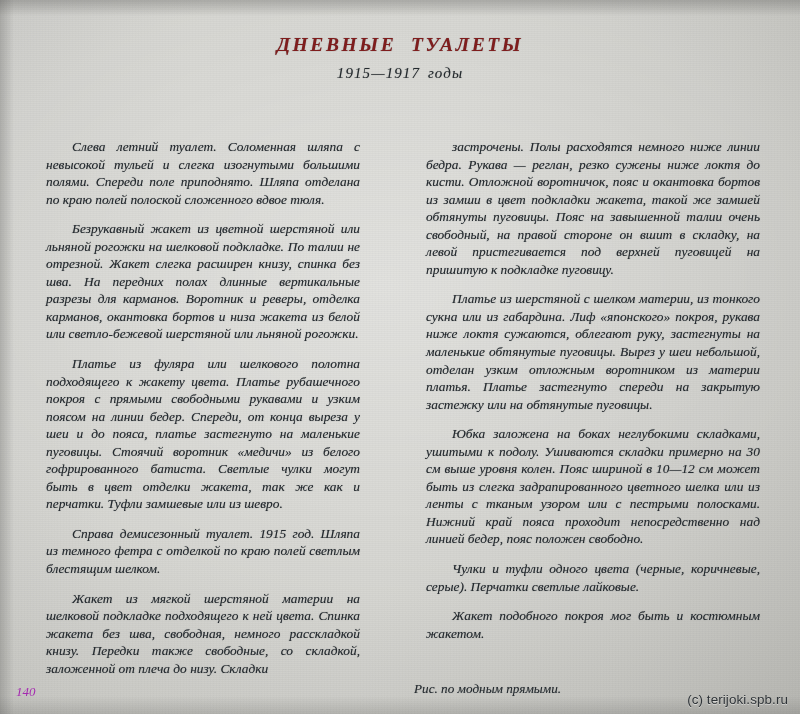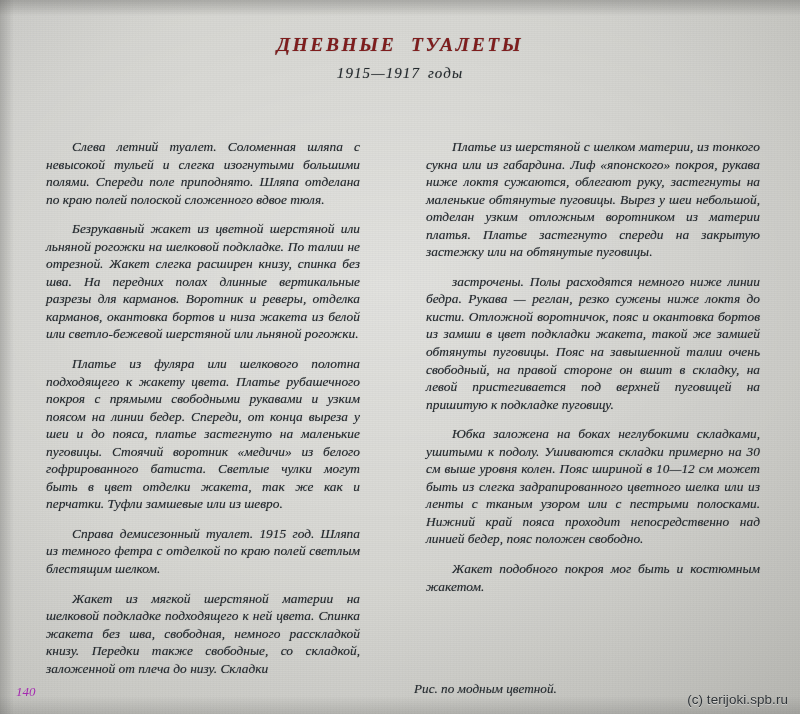--- a/index.html
+++ b/index.html
@@ -177,25 +177,26 @@
 
   <div class="column" id="column-left">
     <p>Слева летний туалет. Соломенная шляпа с невысокой тульей и слегка изогнутыми большими полями. Спереди поле приподнято. Шляпа отделана по краю полей полоской сложенного вдвое тюля.</p>
     <p>Безрукавный жакет из цветной шерстяной или льняной рогожки на шелковой подкладке. По талии не отрезной. Жакет слегка расширен книзу, спинка без шва. На передних полах длинные вертикальные разрезы для карманов. Воротник и реверы, отделка карманов, окантовка бортов и низа жакета из белой или светло-бежевой шерстяной или льняной рогожки.</p>
     <p>Платье из фуляра или шелкового полотна подходящего к жакету цвета. Платье рубашечного покроя с прямыми свободными рукавами и узким поясом на линии бедер. Спереди, от конца выреза у шеи и до пояса, платье застегнуто на маленькие пуговицы. Стоячий воротник «медичи» из белого гофрированного батиста. Светлые чулки могут быть в цвет отделки жакета, так же как и перчатки. Туфли замшевые или из шевро.</p>
     <p>Справа демисезонный туалет. 1915 год. Шляпа из темного фетра с отделкой по краю полей светлым блестящим шелком.</p>
     <p>Жакет из мягкой шерстяной материи на шелковой подкладке подходящего к ней цвета. Спинка жакета без шва, свободная, немного расскладкой книзу. Передки также свободные, со складкой, заложенной от плеча до низу. Складки</p>
   </div>
 
   <div class="column" id="column-right">
+    <p>застрочены. Полы расходятся немного ниже линии бедра. Рукава — реглан, резко сужены ниже локтя до кисти. Отложной воротничок, пояс и окантовка бортов из замши в цвет подкладки жакета, такой же замшей обтянуты пуговицы. Пояс на завышенной талии очень свободный, на правой стороне он вшит в складку, на левой пристегивается под верхней пуговицей на пришитую к подкладке пуговицу.</p>
     <p>Платье из шерстяной с шелком материи, из тонкого сукна или из габардина. Лиф «японского» покроя, рукава ниже локтя сужаются, облегают руку, застегнуты на маленькие обтянутые пуговицы. Вырез у шеи небольшой, отделан узким отложным воротником из материи платья. Платье застегнуто спереди на закрытую застежку или на обтянутые пуговицы.</p>
-    <p>застрочены. Полы расходятся немного ниже линии бедра. Рукава — реглан, резко сужены ниже локтя до кисти. Отложной воротничок, пояс и окантовка бортов из замши в цвет подкладки жакета, такой же замшей обтянуты пуговицы. Пояс на завышенной талии очень свободный, на правой стороне он вшит в складку, на левой пристегивается под верхней пуговицей на пришитую к подкладке пуговицу.</p>
     <p>Юбка заложена на боках неглубокими складками, ушитыми к подолу. Ушиваются складки примерно на 30 см выше уровня колен. Пояс шириной в 10—12 см может быть из слегка задрапированного цветного шелка или из ленты с тканым узором или с пестрыми полосками. Нижний край пояса проходит непосредственно над линией бедер, пояс положен свободно.</p>
+    <p>Чулки и туфли одного цвета (черные, коричневые, серые). Перчатки светлые лайковые.</p>
     <p>Жакет подобного покроя мог быть и костюмным жакетом.</p>
   </div>
 
-  <div id="figure-caption">Рис. по модным цветной.</div>
+  <div id="figure-caption">Рис. по модным прямыми.</div>
 
   <div id="page-number">140</div>
 
   <div id="watermark">(c) terijoki.spb.ru</div>
 
 </div>
 
 </body></html>

